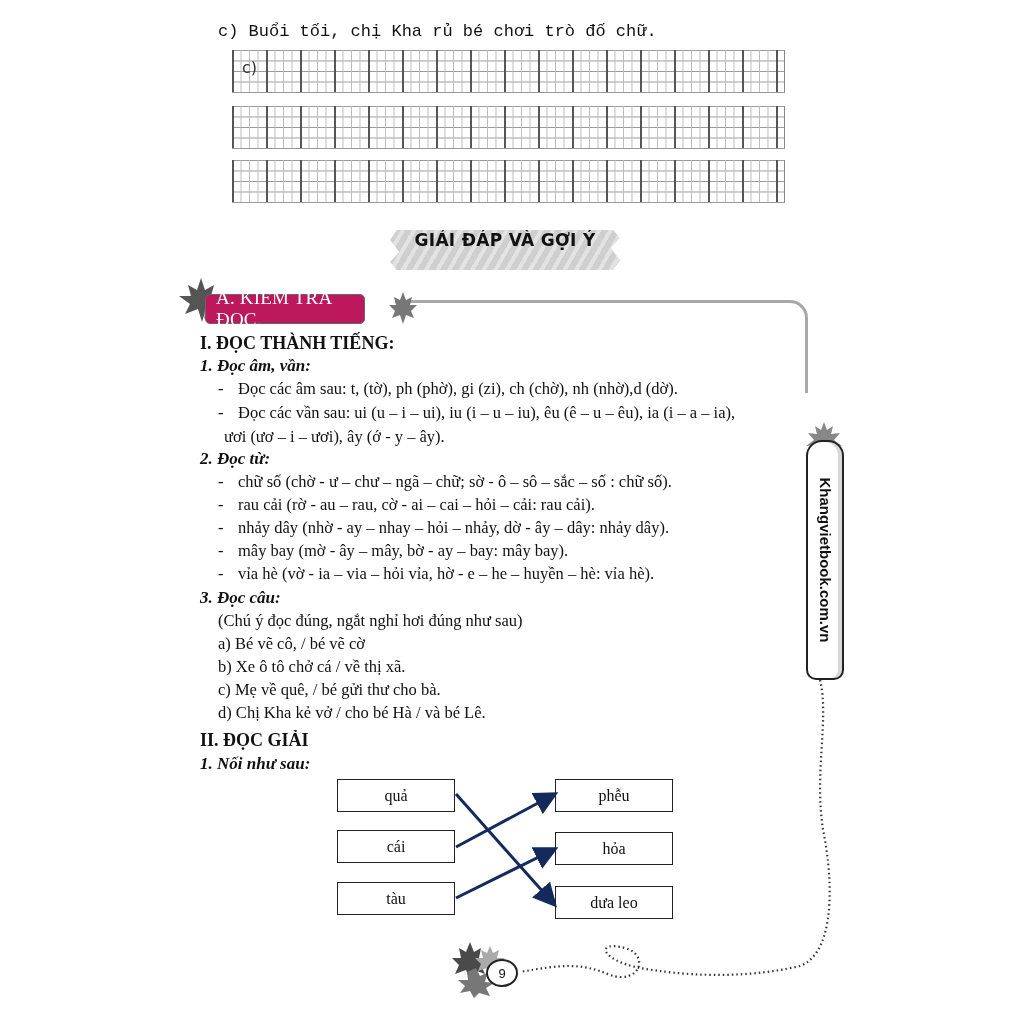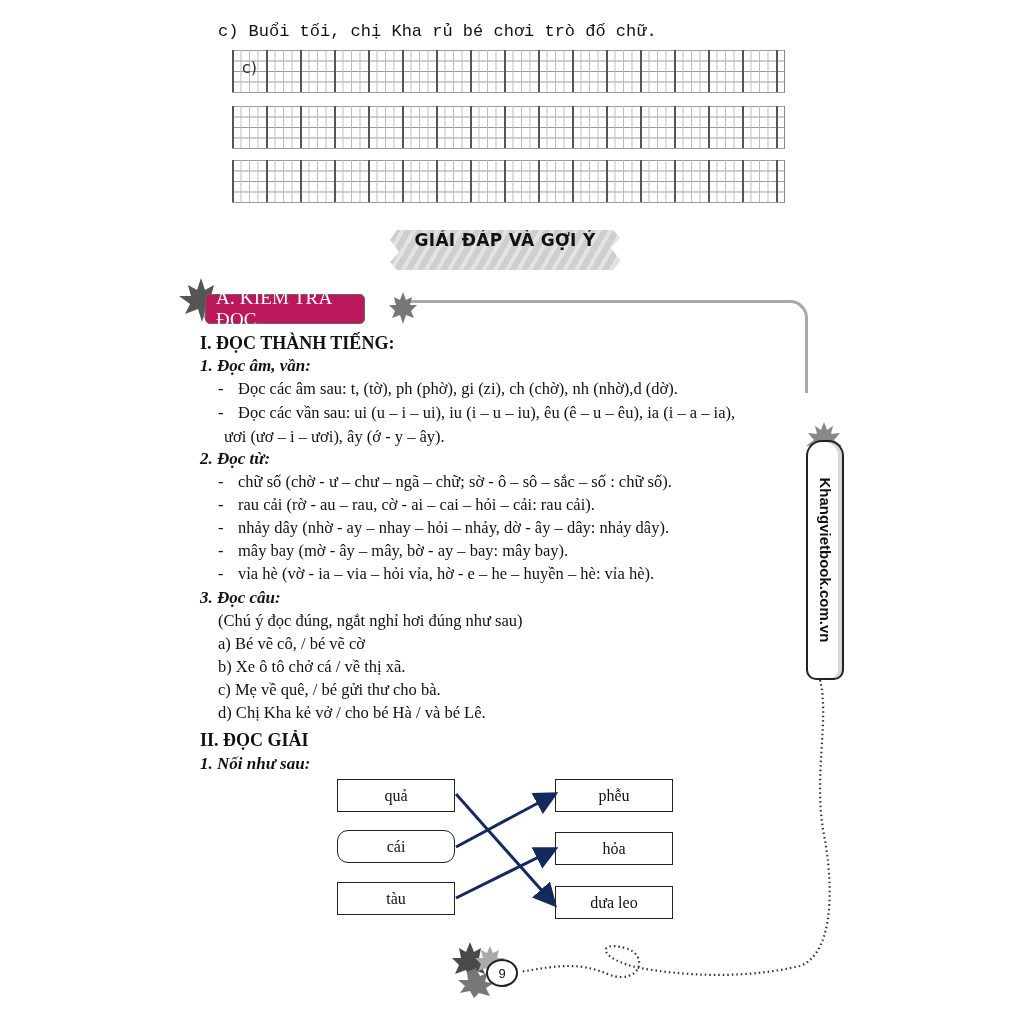--- a/index.html
+++ b/index.html
@@ -109,21 +109,21 @@
 <div class="abs li" style="left:218px;top:611px;">(Chú ý đọc đúng, ngắt nghỉ hơi đúng như sau)</div>
 <div class="abs li" style="left:218px;top:634px;">a) Bé vẽ cô, / bé vẽ cờ</div>
 <div class="abs li" style="left:218px;top:657px;">b) Xe ô tô chở cá / về thị xã.</div>
 <div class="abs li" style="left:218px;top:680px;">c) Mẹ về quê, / bé gửi thư cho bà.</div>
 <div class="abs li" style="left:218px;top:703px;">d) Chị Kha kẻ vở / cho bé Hà / và bé Lê.</div>
 
 <div class="abs h1" style="left:200px;top:730px;">II. ĐỌC GIẢI</div>
 <div class="abs h2" style="left:200px;top:754px;">1. Nối như sau:</div>
 
 <div class="abs mbox" style="left:337px;top:779px;width:118px;height:33px;">quả</div>
-<div class="abs mbox" style="left:337px;top:830px;width:118px;height:33px;border-radius:11px;">cái</div>
+<div class="abs mbox" style="left:337px;top:830px;width:118px;height:33px;">cái</div>
 <div class="abs mbox" style="left:337px;top:882px;width:118px;height:33px;">tàu</div>
 <div class="abs mbox" style="left:555px;top:779px;width:118px;height:33px;">phễu</div>
 <div class="abs mbox" style="left:555px;top:832px;width:118px;height:33px;">hỏa</div>
 <div class="abs mbox" style="left:555px;top:886px;width:118px;height:33px;">dưa leo</div>
 
 <svg class="abs" style="left:0;top:0;" width="1024" height="1024">
   <defs>
     <marker id="ah" markerWidth="8" markerHeight="8" refX="6" refY="4" orient="auto">
       <path d="M0 0 L8 4 L0 8 Z" fill="#142a5c"></path>
     </marker>

